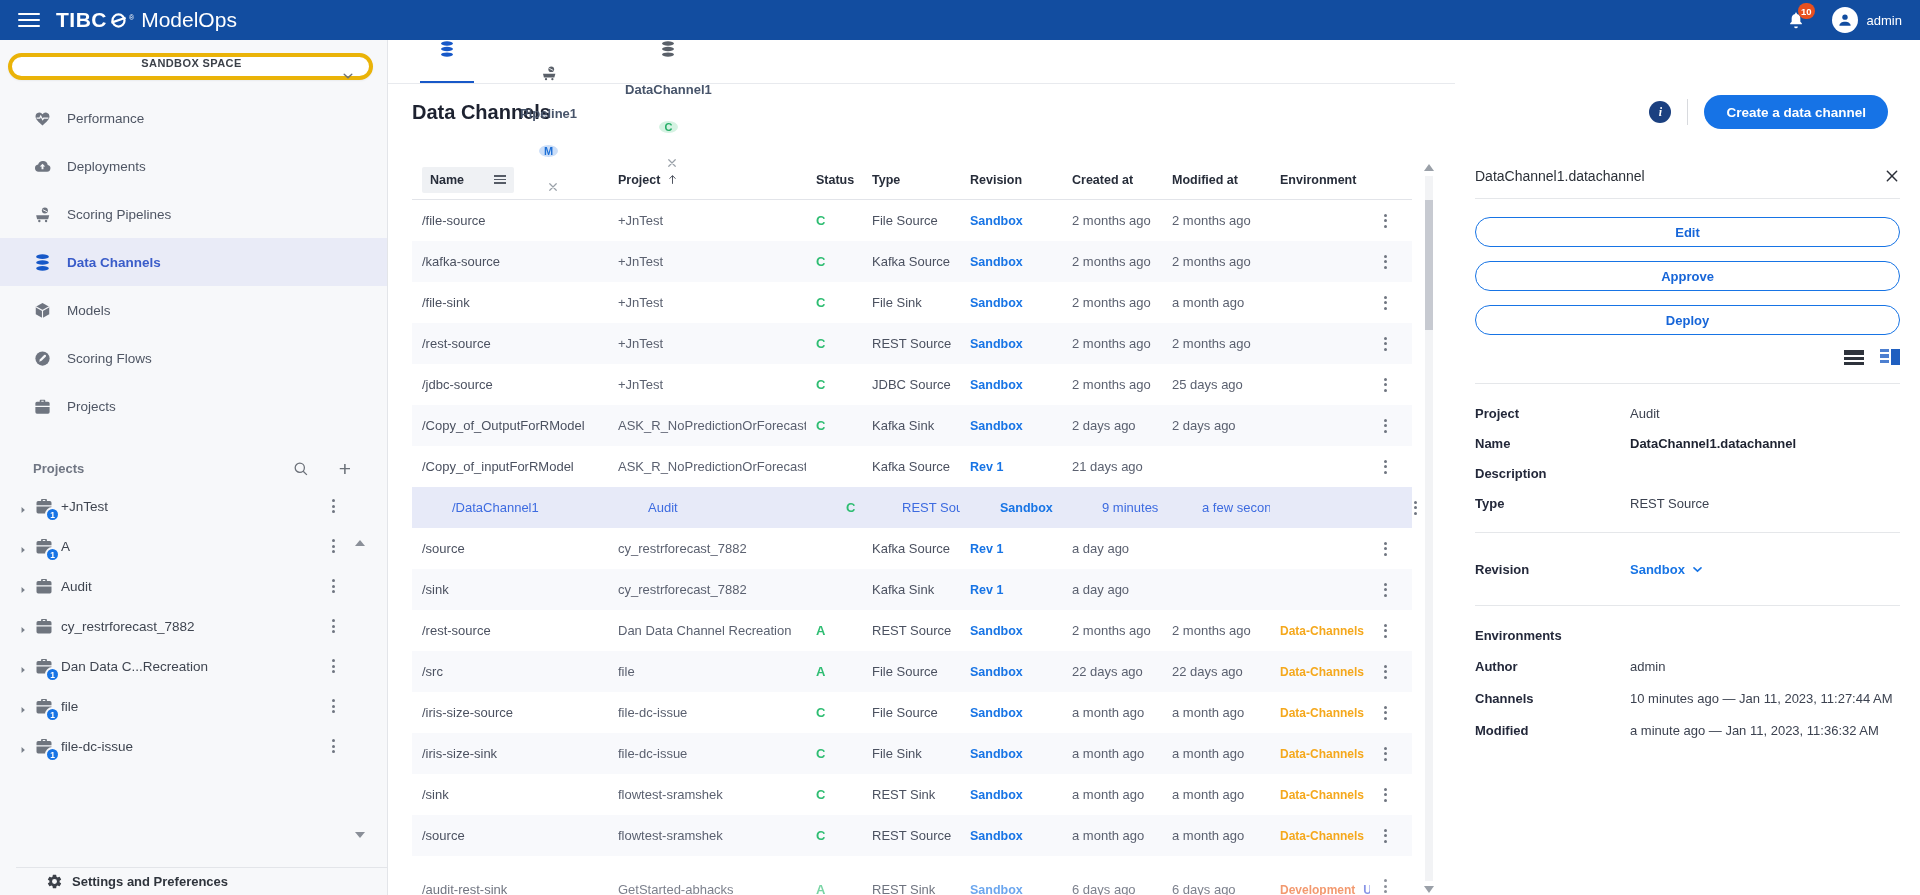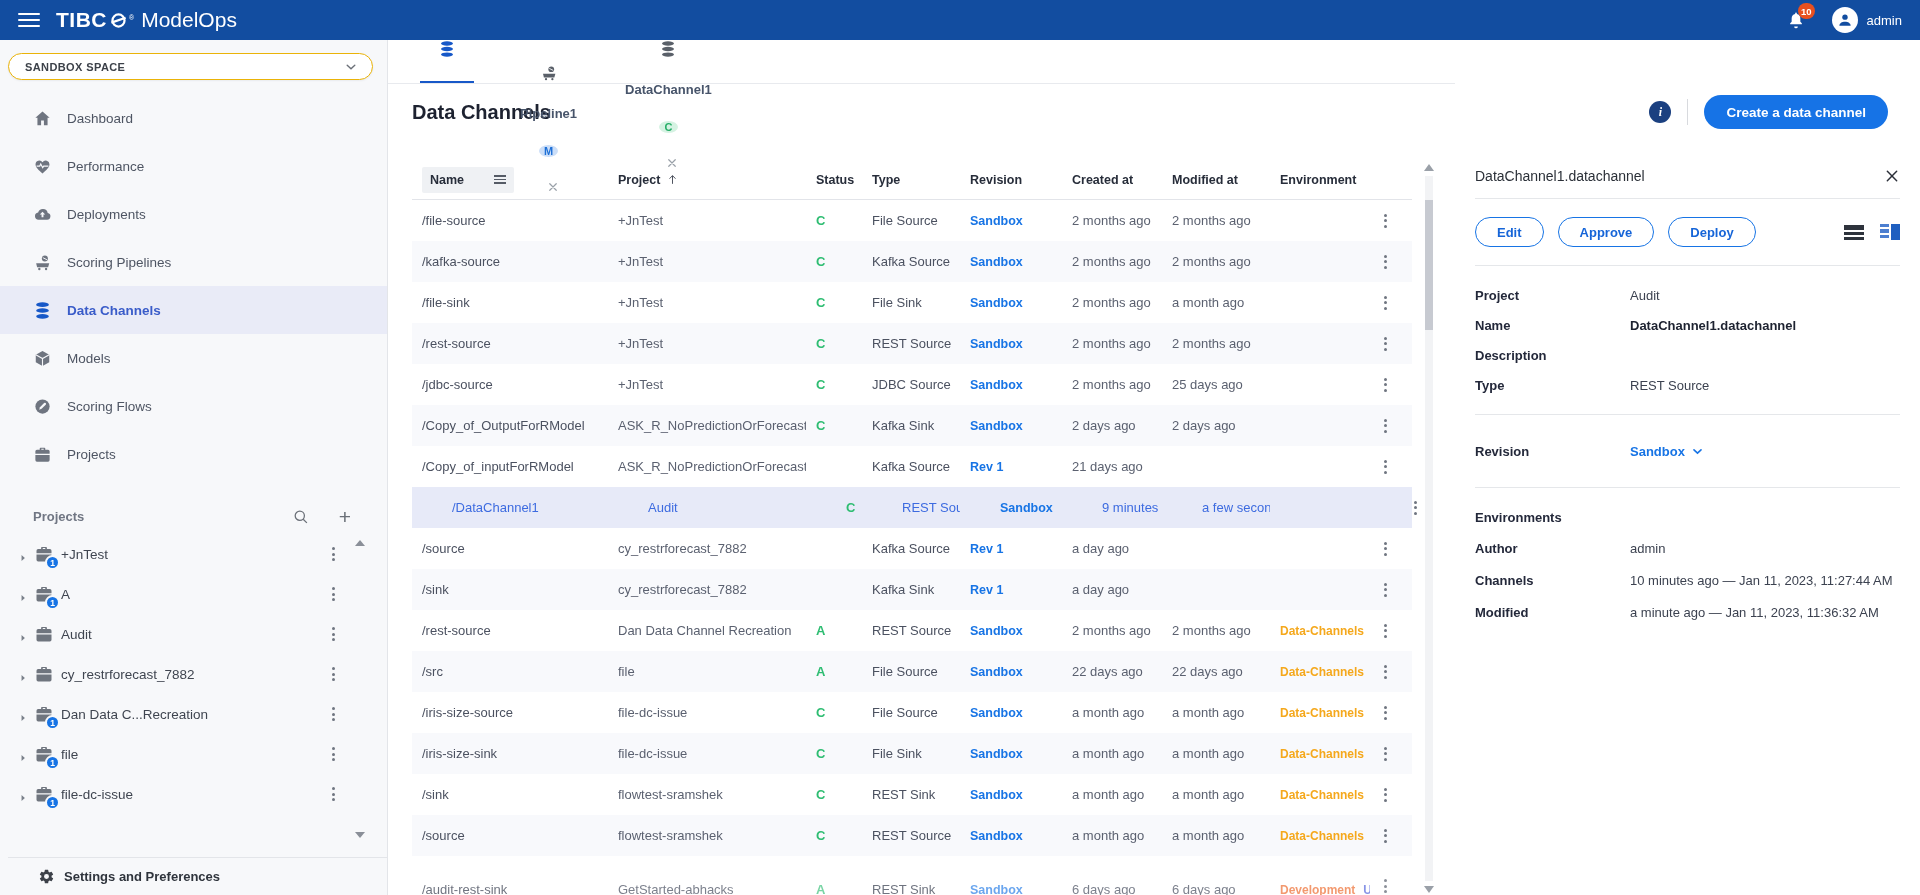--- a/index.html
+++ b/index.html
@@ -28,22 +28,22 @@
   .avatar svg { width: 18px; height: 18px; fill: #124DA0; }
   .username { font-size: 13px; }
 
   
   .body { display: flex; height: 855px; }
 
   
   .sidebar { width: 388px; background: #F7F8FA; border-right: 1px solid #E3E5E9;
     position: relative; flex-shrink: 0; }
   .ws-pill { margin: 13px 14px 0 8px; height: 27px; background: #fff; border-radius: 15px;
-    border: 1px solid #eab308; box-shadow: 0 1px 2px rgba(20,30,60,.06); display: flex;
-    align-items: center; padding: 0 14px 0 16px; cursor: pointer; }
+    border: 4px solid #eab308; box-shadow: 0 1px 2px rgba(20,30,60,.06); display: flex;
+    align-items: center; padding: 0 14px 0 16px; cursor: pointer; flex-direction: column; }
   .ws-label { font-size: 11px; font-weight: 700; color: #3C4149; letter-spacing: .4px; }
   .ws-pill .chev { margin-left: auto; width: 14px; height: 14px; color: #6B7078; }
   .chev svg { width: 100%; height: 100%; display: block; }
   .nav { margin-top: 14px; }
   .nav-item { height: 48px; display: flex; align-items: center; padding-left: 33px;
     cursor: pointer; color: #4E5563; }
   .nav-item .ic { width: 19px; height: 19px; margin-right: 15px; color: #6F7580; }
   .ic svg { width: 100%; height: 100%; display: block; }
   .nav-label { font-size: 13.5px; }
   .nav-item.active { background: #E9EBF7; color: #3A5CC9; }
@@ -63,21 +63,21 @@
   .tree-badge { position: absolute; right: -6px; bottom: -6px; width: 15px; height: 15px;
     border-radius: 50%; background: #1774E5; border: 2px solid #F7F8FA; color: #fff;
     font-size: 8.5px; font-weight: 700; display: flex; align-items: center; justify-content: center; }
   .tree-label { font-size: 13.5px; color: #3F4550; white-space: nowrap; overflow: hidden; }
   .kebab { margin-left: auto; display: flex; flex-direction: column; gap: 2.5px; padding: 4px; cursor: pointer; }
   .kebab i { width: 3px; height: 3px; border-radius: 50%; background: #6F7580; display: block; }
   .side-scroll-up, .side-scroll-down { position: absolute; right: 22px; width: 0; height: 0;
     border-left: 5px solid transparent; border-right: 5px solid transparent; }
   .side-scroll-up { top: 500px; border-bottom: 6px solid #8A8F98; }
   .side-scroll-down { top: 792px; border-top: 6px solid #8A8F98; }
-  .settings-row { position: absolute; left: 8px; right: 0; bottom: 0; height: 38px;
+  .settings-row { position: absolute; left: 16px; right: 0; bottom: 0; height: 28px;
     border-top: 1px solid #E3E5E9; display: flex; align-items: center; padding-left: 30px;
     gap: 9px; cursor: pointer; background: #F7F8FA; }
   .settings-row .ic { width: 17px; height: 17px; color: #3C4149; }
   .settings-label { font-size: 13px; font-weight: 600; color: #2F343C; }
 
   
   .content { flex: 1; display: flex; flex-direction: column; min-width: 0; }
   .tabbar { height: 44px; display: flex; align-items: stretch; padding-left: 32px; gap: 44px;
     position: relative; }
   .tabbar::after { content: ""; position: absolute; left: 0; bottom: 0; width: 1067px; height: 1px; background: #E8EAEE; }
@@ -146,21 +146,21 @@
   .arr-up { top: 0; border-bottom: 7px solid #9AA0A8; }
   .arr-down { bottom: 0; border-top: 7px solid #9AA0A8; }
 
   
   .detail { flex: 1; padding: 28px 20px 0 20px; min-width: 0; }
   .detail-title-row { display: flex; align-items: center; }
   .detail-title { font-size: 14px; color: #2B3038; }
   .detail-close { margin-left: auto; width: 16px; height: 16px; color: #2B2F38; cursor: pointer; }
   .detail-close svg { width: 100%; height: 100%; display: block; }
   .detail-hr { height: 1px; background: #E5E7EA; margin: 14px 0; }
-  .detail-btn-row { display: flex; gap: 14px; padding: 4px 0; }
+  .detail-btn-row { display: flex; gap: 14px; padding: 4px 0; flex-direction: column; }
   .pill-btn { height: 30px; border-radius: 15px; border: 1.5px solid #1774E5; background: #fff;
     color: #1665D8; font-size: 13px; font-weight: 700; padding: 0 21px; cursor: pointer;
     font-family: "Liberation Sans", sans-serif; }
   .view-toggles { margin-left: auto; display: flex; align-items: center; gap: 16px; }
   .list-view-ic { display: flex; flex-direction: column; gap: 2px; width: 20px; cursor: pointer; }
   .list-view-ic i { display: block; background: #2E333C; }
   .list-view-ic i:nth-child(1) { height: 5px; }
   .list-view-ic i:nth-child(2) { height: 3px; }
   .list-view-ic i:nth-child(3) { height: 3px; }
   .split-view-ic { display: flex; gap: 2px; cursor: pointer; }
@@ -228,28 +228,20 @@
       <span class="chev">
         <svg viewBox="0 0 24 24">
             <path d="M5.5 9l6.5 6 6.5-6" fill="none" stroke="currentColor" stroke-width="2.4" stroke-linecap="round"></path>
           </svg>
       </span>
     </div>
     <div class="nav" id="nav-list">
         <div class="nav-item">
           <span class="ic">
             <svg viewBox="0 0 24 24" fill="currentColor">
-              <path d="M12 3.2l9 7.8h-2.6v9.4h-4.6v-6h-3.6v6H5.6V11H3z"></path>
-            </svg>
-          </span>
-          <span class="nav-label">Dashboard</span>
-        </div>
-        <div class="nav-item">
-          <span class="ic">
-            <svg viewBox="0 0 24 24" fill="currentColor">
               <path d="M12 20.8C7.2 16.7 3.2 13.6 3.2 9.3A4.8 4.8 0 0 1 12 6.6a4.8 4.8 0 0 1 8.8 2.7c0 4.3-4 7.4-8.8 11.5z"></path>
               <path d="M4.5 11.5h4l1.3-2.6 2.4 4.6 1.3-2h6" stroke="#f7f8fa" stroke-width="1.5" fill="none"></path>
             </svg>
           </span>
           <span class="nav-label">Performance</span>
         </div>
         <div class="nav-item">
           <span class="ic">
             <svg viewBox="0 0 24 24" fill="currentColor">
               <path d="M7 18.5a4.5 4.5 0 0 1-.5-8.97A6.2 6.2 0 0 1 18.6 10a4.3 4.3 0 0 1-1.1 8.5z"></path>

